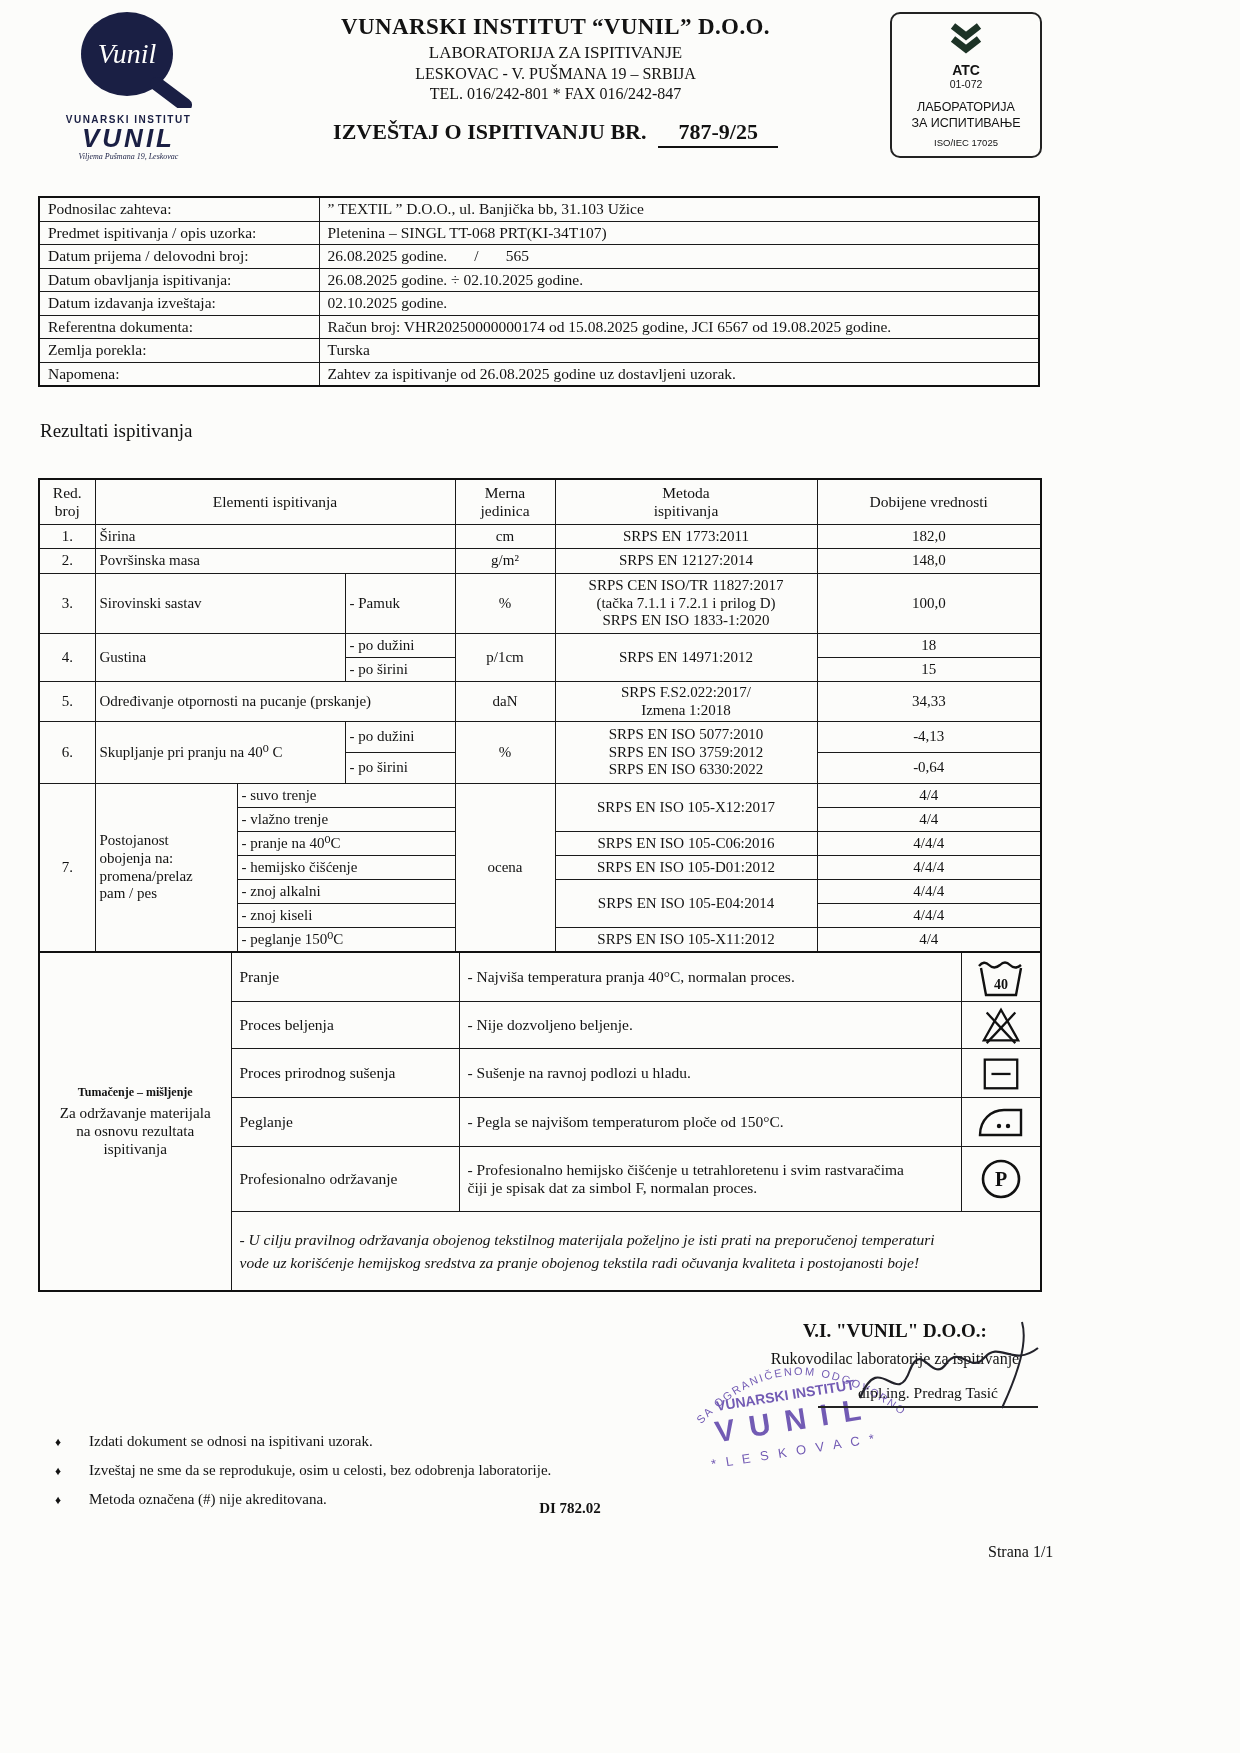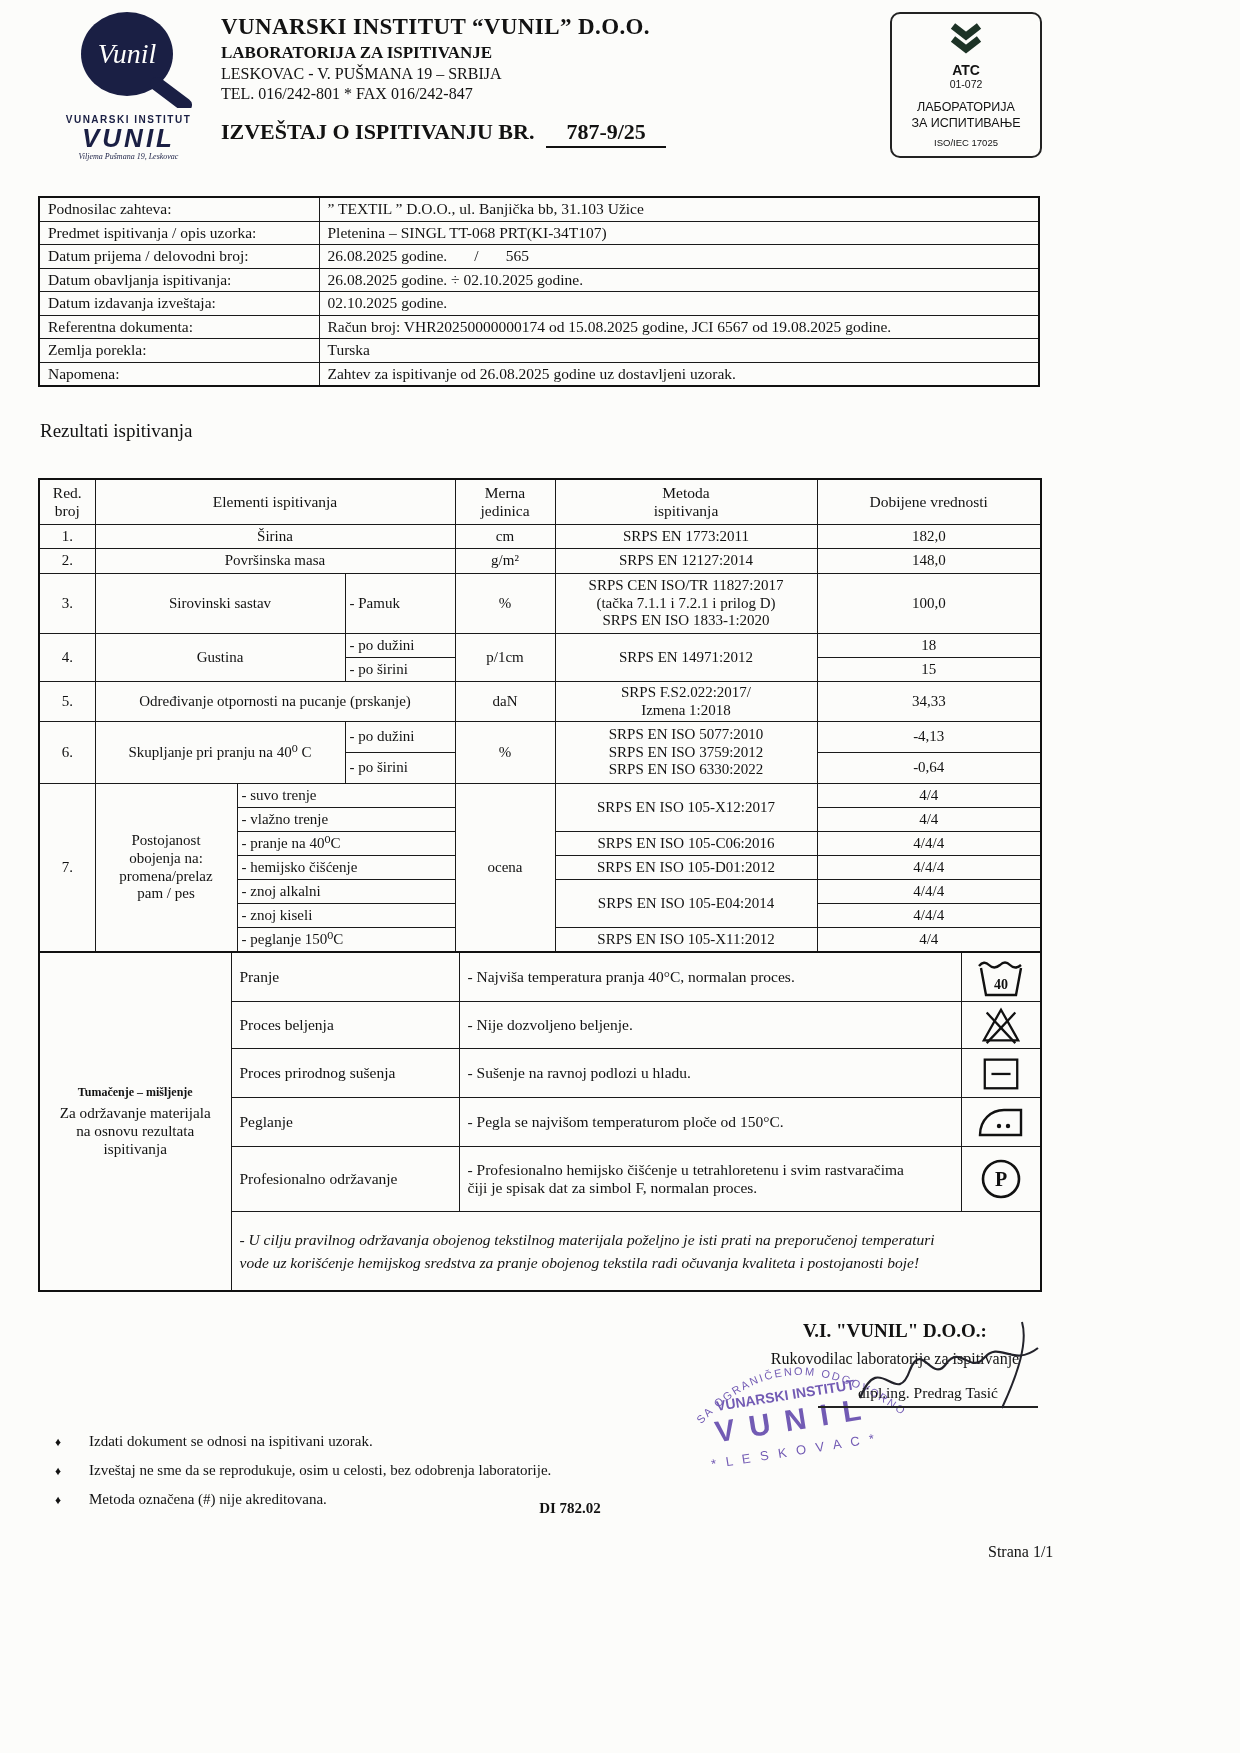--- a/index.html
+++ b/index.html
@@ -5,23 +5,23 @@
   html,body{margin:0;padding:0}
   body{width:1240px;height:1753px;background:#e9e9e7;font-family:"Liberation Serif","DejaVu Serif",serif}
   .page{position:relative;width:1240px;height:1753px;background:#fcfcfa;color:#121212;overflow:hidden}
 
   
   .doc-header{position:absolute;left:36px;top:8px;width:1006px;display:flex;align-items:flex-start}
   .logo-block{width:185px;text-align:center;color:#1a1f44}
   .logo-line1{font-family:"Liberation Sans",sans-serif;font-size:10px;font-weight:bold;letter-spacing:1.5px;margin-top:2px}
   .logo-line2{font-family:"Liberation Sans",sans-serif;font-size:26px;font-weight:bold;font-style:italic;letter-spacing:3px;line-height:1}
   .logo-line3{font-size:8px;font-style:italic;margin-top:1px}
-  .center-block{flex:1;padding-top:6px}
+  .center-block{flex:1;text-align:center;padding-top:6px}
   .org-name{font-size:23px;font-weight:bold;letter-spacing:.4px}
-  .lab-name{font-size:17px;font-weight:bold;margin-top:3px}
+  .lab-name{font-size:17px;font-weight:normal;margin-top:3px}
   .addr,.telfax{font-size:16px;margin-top:2px}
   .report-row{margin-top:16px;font-size:22px;font-weight:bold;white-space:nowrap}
   .report-number{display:inline-block;border-bottom:2.2px solid #111;padding:0 20px 1px;margin-left:12px}
   .cert-box{width:140px;border:2.4px solid #222;border-radius:10px;padding:8px 4px 8px;text-align:center;margin-top:4px;font-family:"Liberation Sans",sans-serif}
   .cert-atc{font-size:14px;font-weight:bold;margin-top:2px}
   .cert-num{font-size:10.5px}
   .cert-lab{font-size:12.5px;margin-top:10px;line-height:1.25}
   .cert-iso{font-size:9.5px;margin-top:6px}
 
   
@@ -29,21 +29,21 @@
   .info-table{position:absolute;left:38px;top:196px;width:1000px;border:2.5px solid #111}
   .info-table td{border:1.6px solid #1a1a1a;font-size:15.5px;padding:1px 8px;height:20.5px;vertical-align:middle;white-space:pre-wrap;overflow:hidden}
 
   .results-heading{position:absolute;left:40px;top:420px;font-size:19px}
 
   .results-wrap{position:absolute;left:38px;top:478px;width:1006px}
   .results-table{width:1002px;border:2.5px solid #111}
   .results-table td{border:1.6px solid #1a1a1a;font-size:15px;vertical-align:middle;padding:1px 4px;overflow:hidden;line-height:1.18}
   .center{text-align:center}
   .pre{white-space:pre-line}
-  .el{text-align:center;padding-left:12px}
+  .el{text-align:left;padding-left:12px}
   .sub{text-align:left;padding-left:8px}
   .rt-head td{height:42px;font-size:15.5px}
   .h21 td{height:21px}.h22 td{height:22px}.h57 td{height:57px}.h37 td{height:37px}.h28 td{height:28px}
 
   .care-table{width:1002px;margin-top:-1.6px;border:2.5px solid #111}
   .care-table td{border:1.6px solid #1a1a1a;font-size:15.5px;vertical-align:middle;padding:2px 8px;overflow:hidden}
   .care-left{text-align:center}
   .care-title{font-weight:bold;font-size:12px}
   .care-sub{font-size:15.2px;white-space:pre-line;margin-top:4px}
   .care-name{padding-left:12px}

